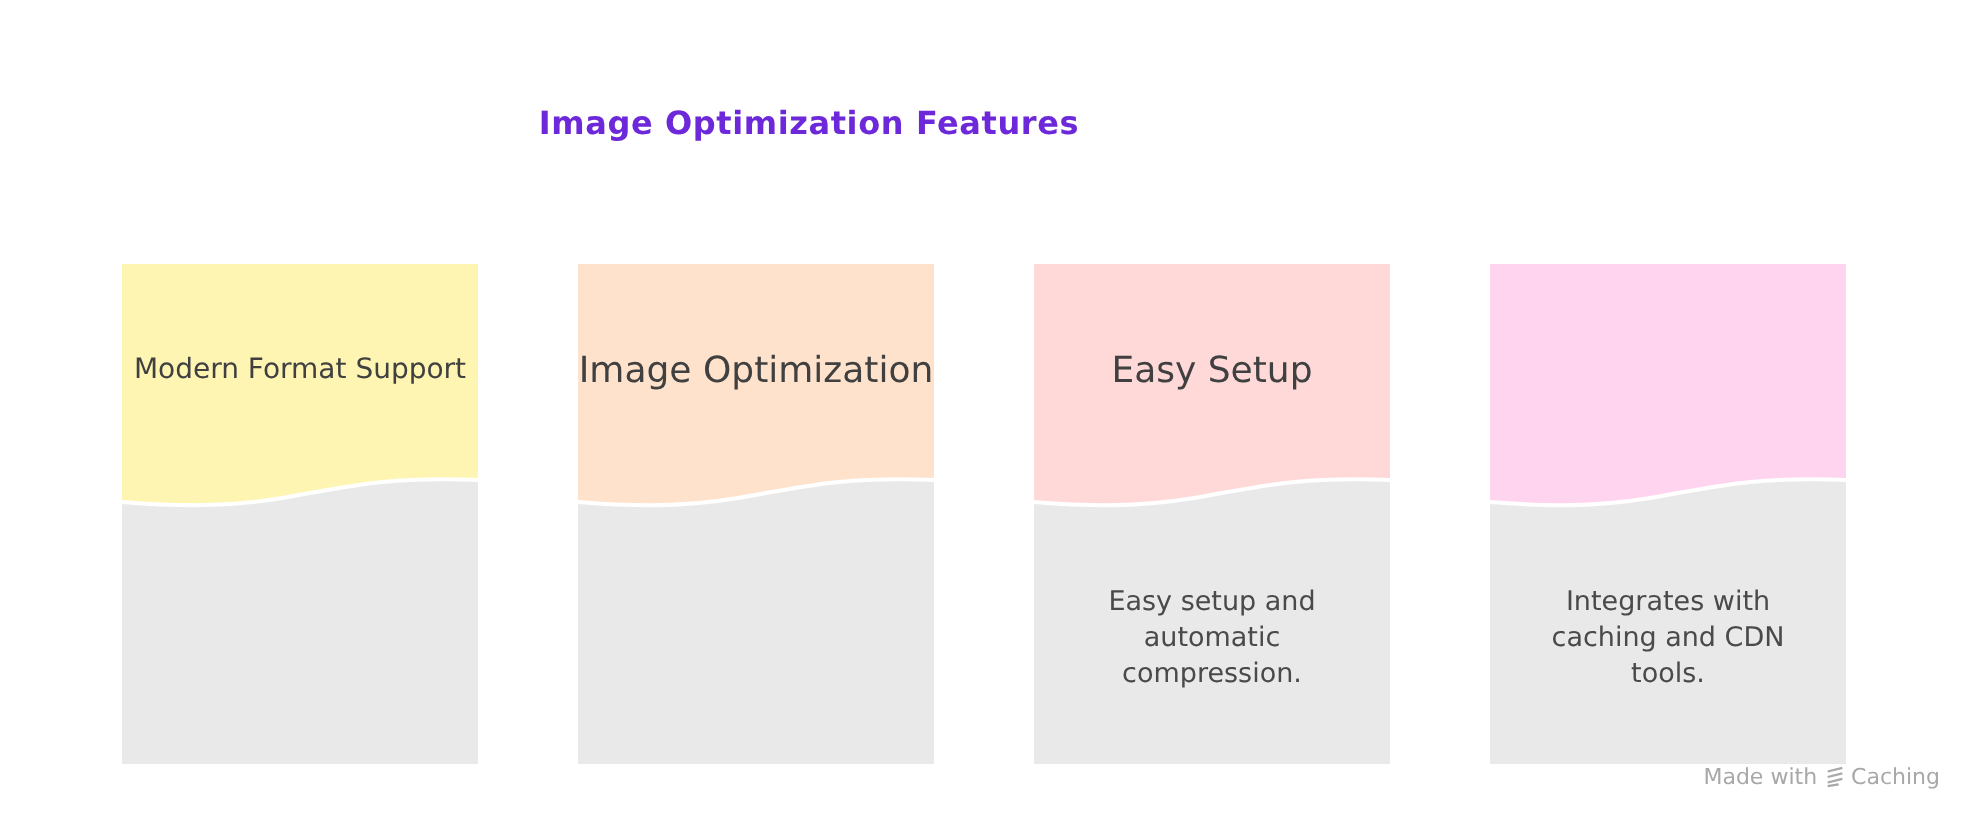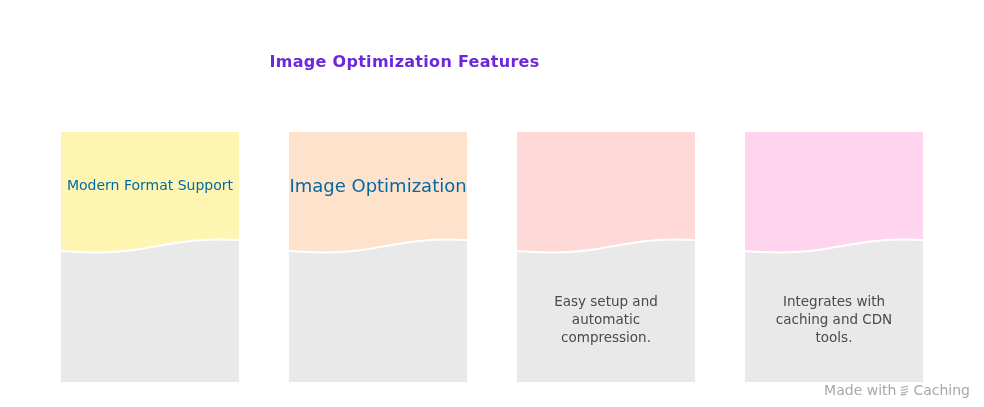--- a/index.html
+++ b/index.html
@@ -4,27 +4,27 @@
 <style>
   html, body { margin: 0; padding: 0; background: #ffffff; }
   body { width: 984px; height: 407px; position: relative; overflow: hidden;
          font-family: "DejaVu Sans", sans-serif; color: #444444; }
   .title { position: absolute; left: 0; width: 809px; top: 52px; text-align: center;
            font-size: 16px; font-weight: bold; color: #6d28d9; letter-spacing: 0.3px; }
   .card { position: absolute; top: 132px; width: 178px; height: 250px; background: #e9e9e9; overflow: hidden; }
   .card svg.top { position: absolute; left: 0; top: 0; width: 178px; height: 124px; }
   .card .head { position: absolute; left: 0; top: 0; width: 178px; height: 108px;
                 display: flex; align-items: center; justify-content: center; text-align: center;
-                color: #0369a1; line-height: 1.25; padding: 0 0; box-sizing: border-box; }
+                color: #404040; line-height: 1.25; padding: 0 0; box-sizing: border-box; }
   .card .head.small { font-size: 14px; }
   .card .head.large { font-size: 18px; }
   .card .body { position: absolute; left: 0; top: 124px; width: 178px; height: 126px;
                 display: flex; align-items: center; justify-content: center; text-align: center;
                 font-size: 13.5px; line-height: 1.35; color: #4a4a4a; padding: 0 12px; box-sizing: border-box; }
-  .footer { position: absolute; right: 14px; top: 382px; font-size: 14px; color: #a8a8a8;
+  .footer { position: absolute; right: 14px; top: 382px; font-size: 11px; color: #a8a8a8;
             display: flex; align-items: center; gap: 3px; }
   .footer svg { width: 11px; height: 11px; }
 </style>
 </head>
 <body>
 
 <div class="title">Image Optimization Features</div>
 
 <div class="card" style="left:61px;">
   <svg class="top" viewBox="0 0 178 124" preserveAspectRatio="none">
@@ -40,20 +40,21 @@
     <path d="M0,119 C25,121 50,122 80,117 C110,112 130,106 178,108" fill="none" stroke="#ffffff" stroke-width="2"></path>
   </svg>
   <div class="head large">Image Optimization</div>
 </div>
 
 <div class="card" style="left:517px;">
   <svg class="top" viewBox="0 0 178 124" preserveAspectRatio="none">
     <path d="M0,0 H178 V108 C130,106 110,112 80,117 C50,122 25,121 0,119 Z" fill="#ffd8d8"></path>
     <path d="M0,119 C25,121 50,122 80,117 C110,112 130,106 178,108" fill="none" stroke="#ffffff" stroke-width="2"></path>
   </svg>
+  <div class="head large">Easy Setup</div>
   <div class="body">Easy setup and automatic compression.</div>
 </div>
 
 <div class="card" style="left:745px;">
   <svg class="top" viewBox="0 0 178 124" preserveAspectRatio="none">
     <path d="M0,0 H178 V108 C130,106 110,112 80,117 C50,122 25,121 0,119 Z" fill="#ffd4ee"></path>
     <path d="M0,119 C25,121 50,122 80,117 C110,112 130,106 178,108" fill="none" stroke="#ffffff" stroke-width="2"></path>
   </svg>
   <div class="body">Integrates with caching and CDN tools.</div>
 </div>

